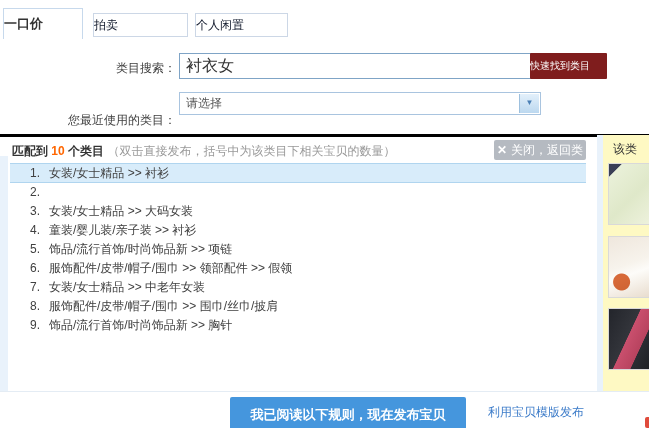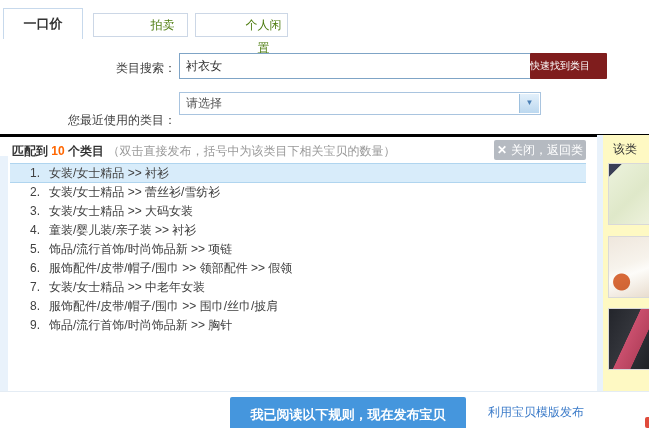--- a/index.html
+++ b/index.html
@@ -2,39 +2,39 @@
 <html><head>
 <meta charset="utf-8">
 <style>
   * { margin:0; padding:0; box-sizing:border-box; }
   html,body { width:649px; height:428px; }
   body {
     position:relative; overflow:hidden; background:#ffffff;
     font-family:"Liberation Sans", sans-serif; font-size:12px; color:#404040;
   }
   
-  .tab { position:absolute; text-align:center; background:#fff; cursor:pointer; }
+  .tab { position:absolute; background:#fff; cursor:pointer; }
   .tab-active {
     left:3px; top:8px; width:80px; height:31px; line-height:30px;
     border:1px solid #c7d9ec; border-bottom:none;
     font-weight:bold; font-size:13px; color:#333; z-index:2;
   }
   .tab-idle {
     top:13px; height:24px; line-height:23px;
-    border:1px solid #ccd7e6; color:#4d7c0f; font-size:12px;padding-left:44px;
+    border:1px solid #ccd7e6; color:#0f172a; font-size:12px;
   }
   .tab-paimai  { left:93px;  width:95px; }
   .tab-xianzhi { left:195px; width:93px; }
   
   .form-label { position:absolute; width:96px; text-align:right; color:#404040; }
   .lbl-search { left:80px; top:60px; }
   .lbl-recent { left:60px; width:116px; top:112px; }
   .search-input {
     position:absolute; left:179px; top:53px; width:370px; height:26px;
-    border:1px solid #7fa4c6; padding:0 6px; font-size:12px; color:#333;
+    border:1px solid #7fa4c6; padding:0 6px; font-size:16px; color:#333;
     font-family:"Liberation Sans", sans-serif; outline:none;
   }
   .btn-find {
     position:absolute; left:530px; top:53px; width:77px; height:26px;
     background:#7f1d1d; color:#fff; border:none; font-size:10px;
     text-align:left; line-height:26px; cursor:pointer; border-radius:1px;
   }
   .select-box {
     position:absolute; left:179px; top:92px; width:362px; height:23px;
     border:1px solid #a9c4df; background:#fff; cursor:pointer;padding-left:28px;
@@ -123,21 +123,20 @@
 <div class="gutter-left"></div>
 <div class="gutter-right"></div>
 
 <div class="cat-list">
   <div class="cat-row selected">
       <span class="cat-num">1.</span>
       <span class="cat-path">女装/女士精品 &gt;&gt; 衬衫</span>
     </div>
   <div class="cat-row">
       <span class="cat-num">2.</span>
-      <span class="cat-path">女装/女士精品 &gt;&gt; 蕾丝衫/雪纺衫</span>
     </div>
   <div class="cat-row">
       <span class="cat-num">3.</span>
       <span class="cat-path">女装/女士精品 &gt;&gt; 大码女装</span>
     </div>
   <div class="cat-row">
       <span class="cat-num">4.</span>
       <span class="cat-path">童装/婴儿装/亲子装 &gt;&gt; 衬衫</span>
     </div>
   <div class="cat-row">

